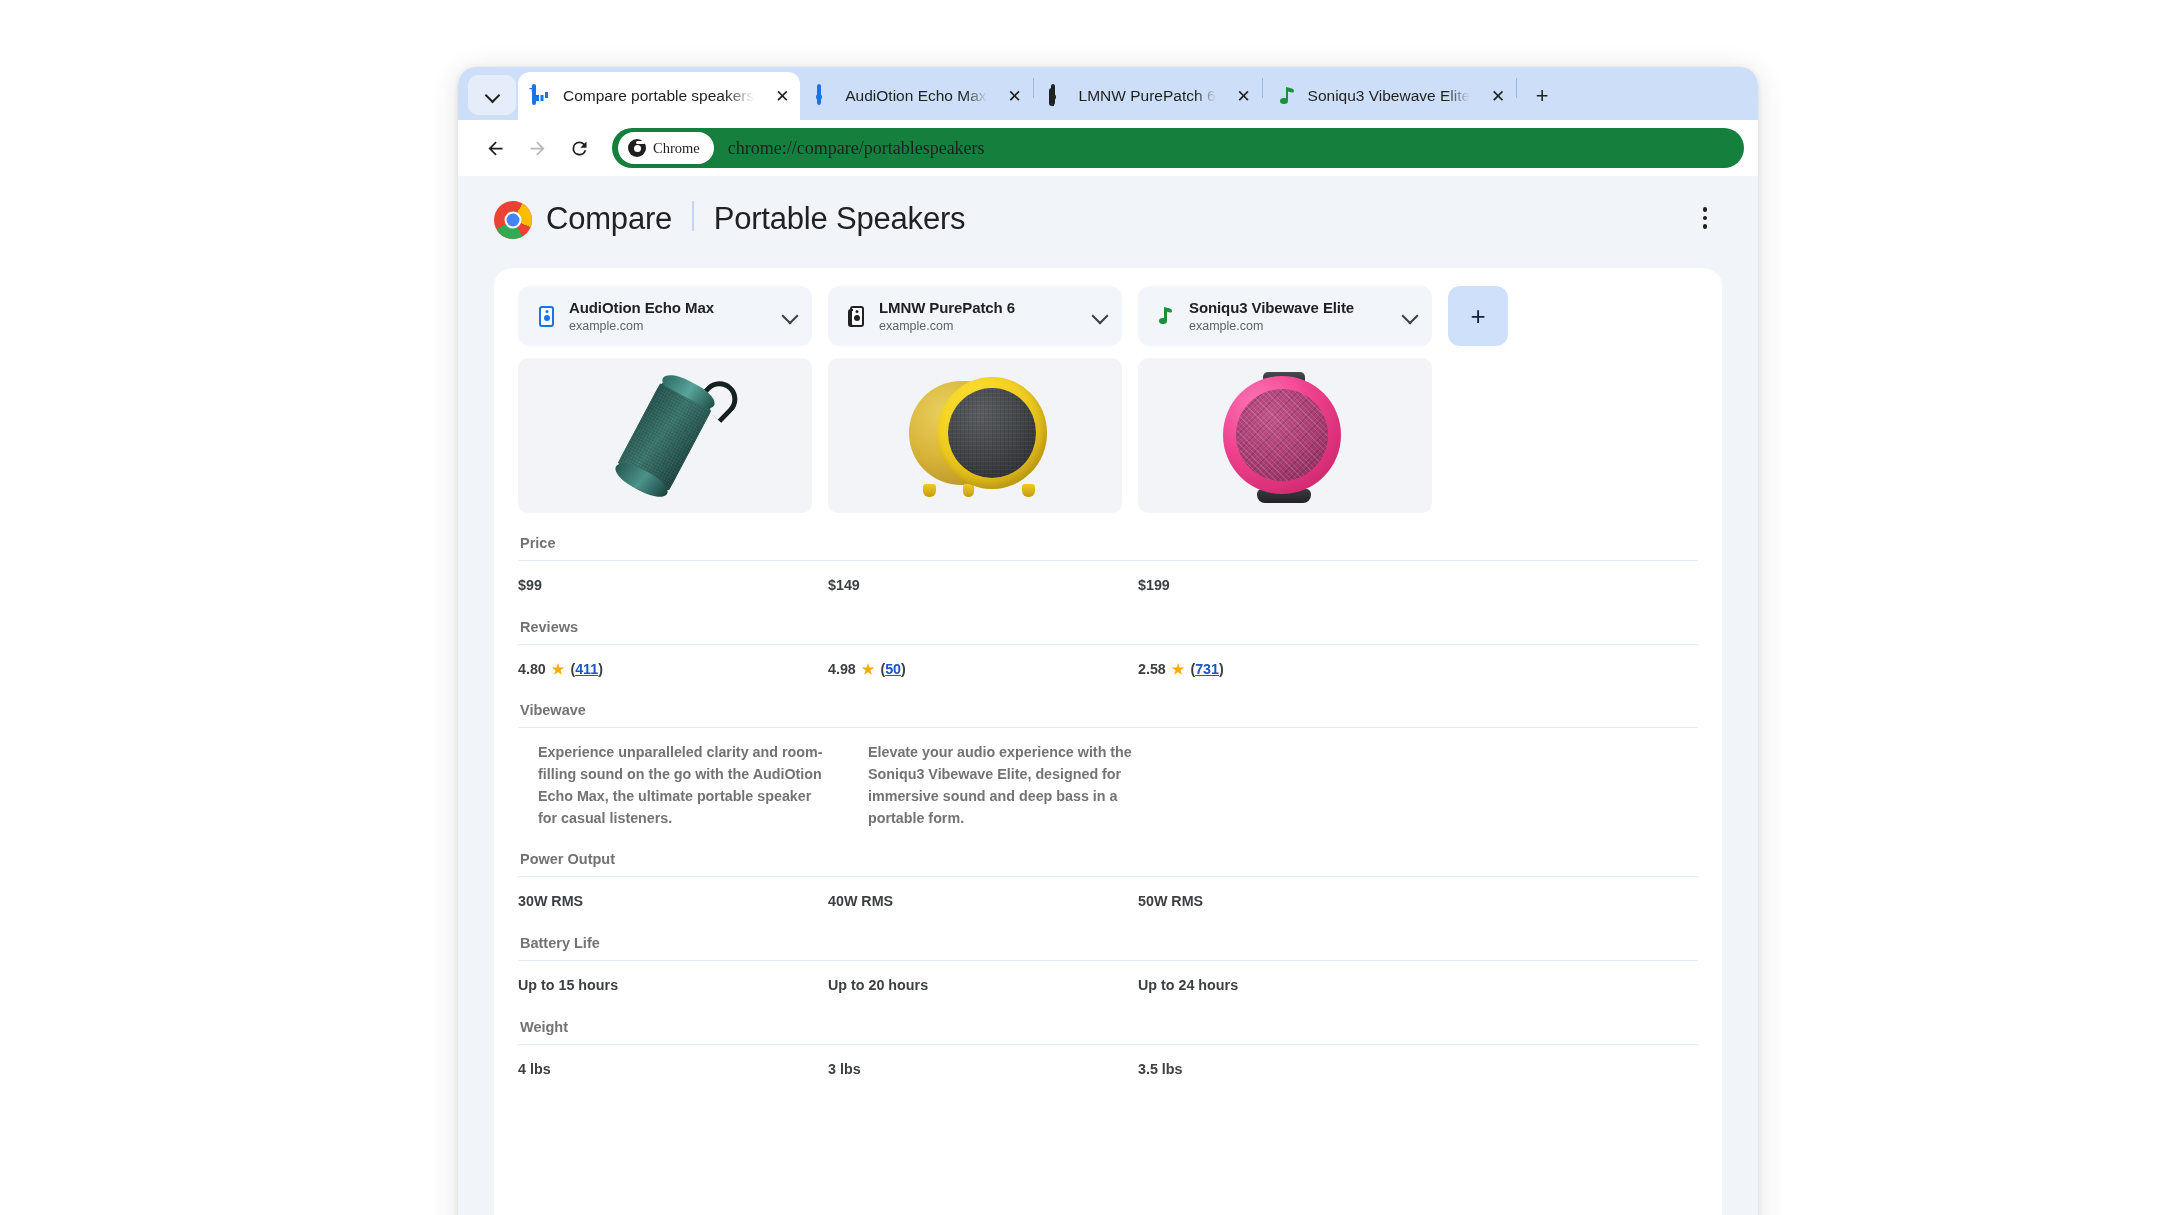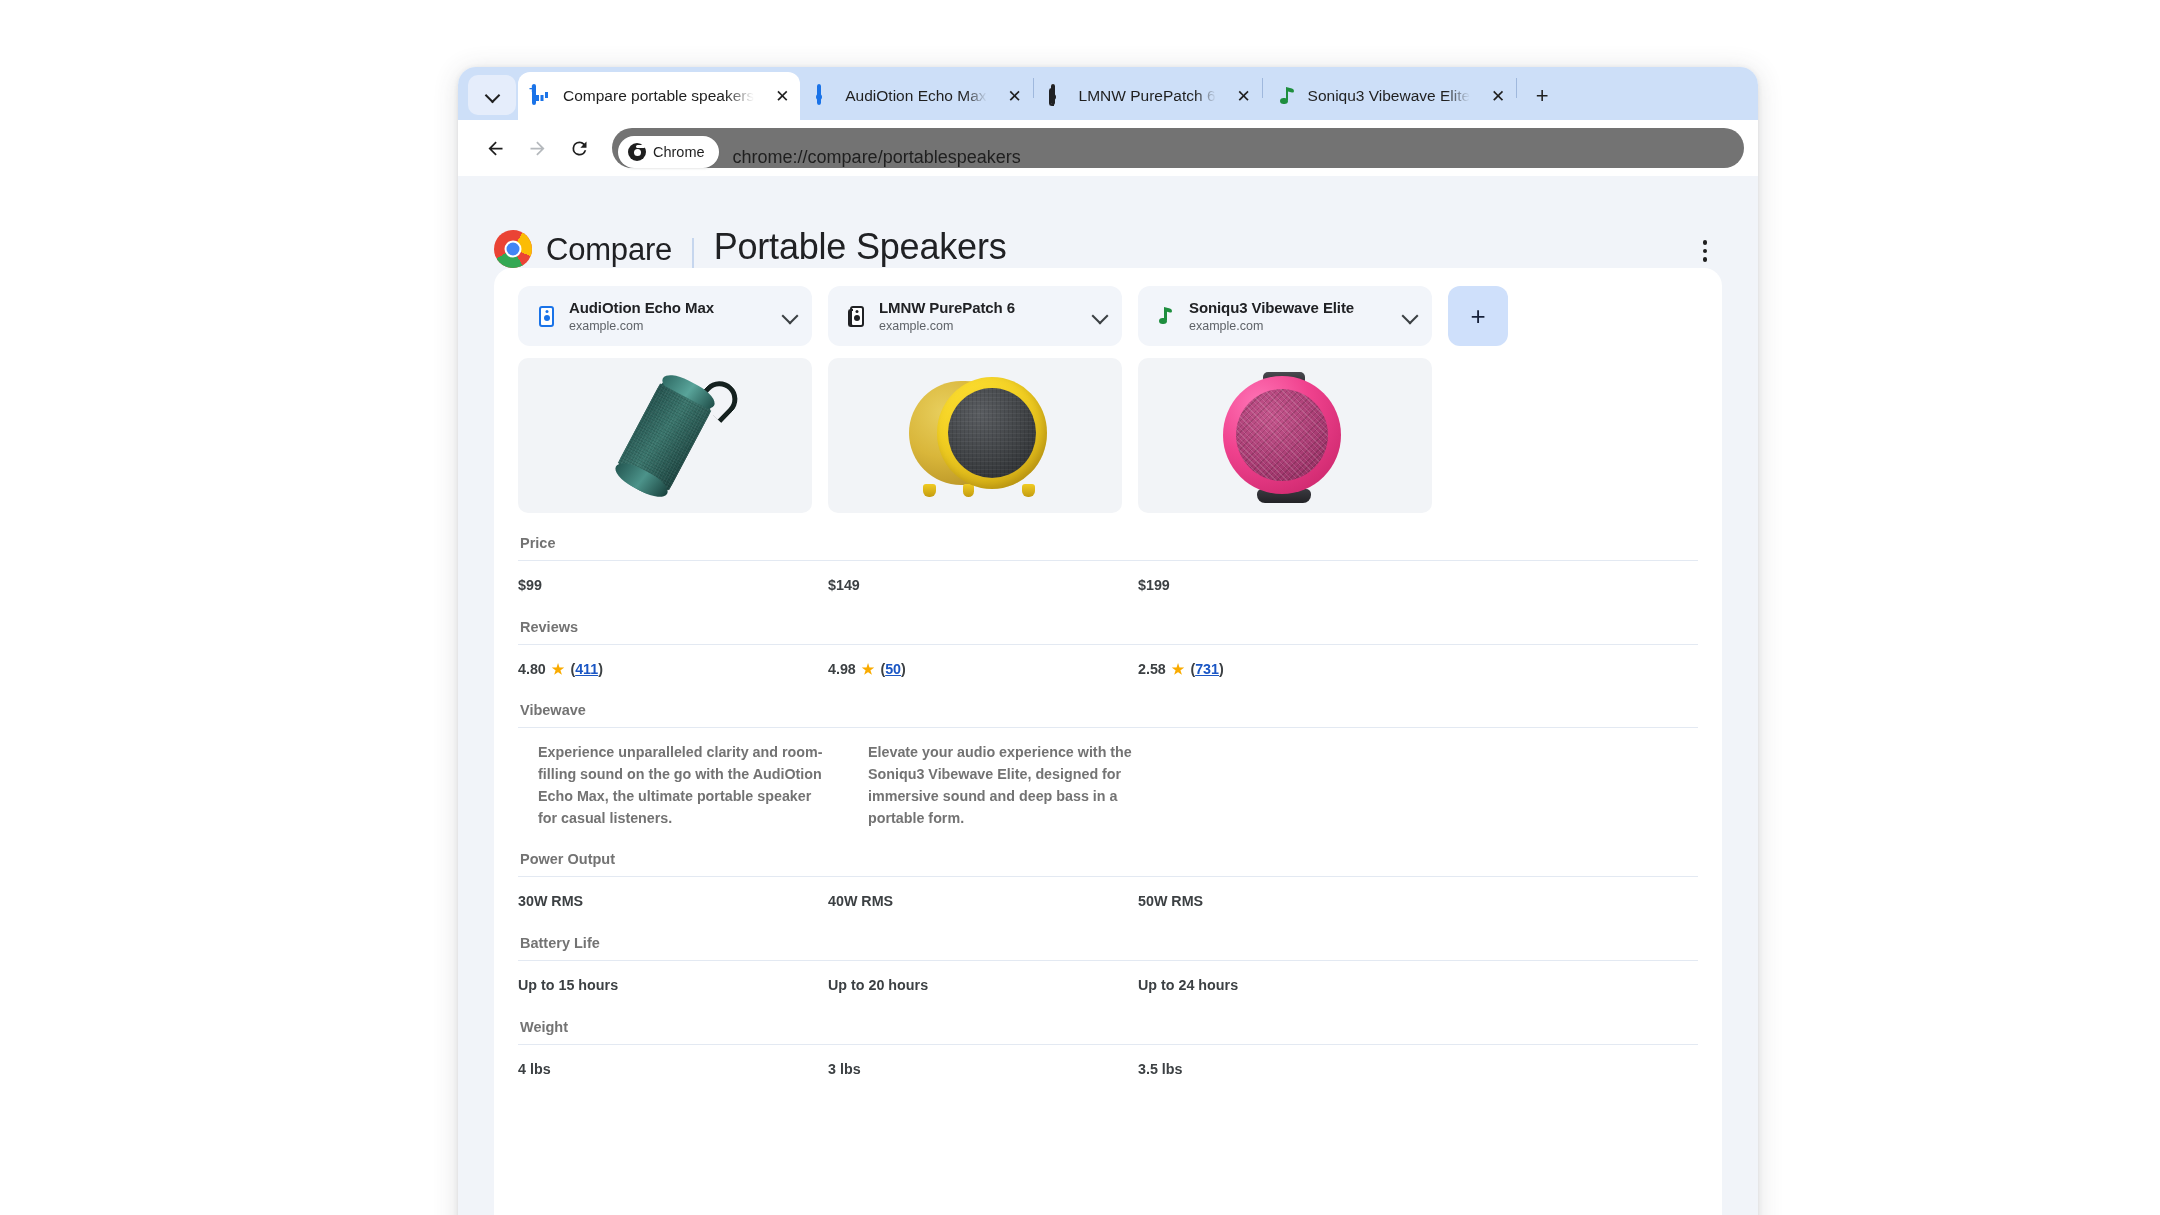--- a/index.html
+++ b/index.html
@@ -102,22 +102,22 @@
 
   
   .toolbar {
     height: 56px; background: #ffffff; display: flex; align-items: center;
     padding: 0 14px 0 18px; gap: 4px;
   }
   .navbtn { width: 38px; height: 38px; display:flex; align-items:center; justify-content:center; }
   .navbtn svg { display:block; }
   .omnibox {
     flex: 1; height: 40px; margin-left: 10px;
-    background: #737373; border-radius: 20px;
-    display: flex; align-items: flex-end; padding: 0 6px 0 6px;
+    background: #15803d; border-radius: 20px;
+    display: flex; align-items: center; padding: 0 6px 0 6px; font-family: Liberation Serif, serif;
   }
   .chrome-pill {
     height: 32px; background:#ffffff; border-radius:16px;
     display:flex; align-items:center; gap:7px; padding: 0 14px 0 10px;
     box-shadow: 0 1px 2px rgba(60,64,67,.12);
   }
   .chrome-pill .lbl { font-size: 14.5px; color: #1f1f1f; }
   .omni-url { font-size: 18px; color: #1f1f1f; margin-left: 14px; }
 
   
@@ -127,26 +127,26 @@
   .chromelogo .yellow { position:absolute; inset:0; background:conic-gradient(from 30deg at 50% 50%, #fbbc05 0 82deg, transparent 82deg); }
   .chromelogo .white { position:absolute; left:50%; top:50%; transform:translate(-50%,-50%); background:#fff; border-radius:50%; }
   .chromelogo .blue { position:absolute; left:50%; top:50%; transform:translate(-50%,-50%); background:#4285f4; border-radius:50%; }
   .pill-logo { width:18px; height:18px; background:#1f1f1f; border-radius:50%; position:relative; }
   .pill-logo:after{ content:""; position:absolute; left:5.5px; top:5.5px; width:7px;height:7px;background:#fff;border-radius:50%;}
   .pill-logo:before{ content:""; position:absolute; left:8px; top:1.5px; width:9px;height:3px;background:#fff;border-radius:2px;}
 
   
   .page { height: calc(100% - 109px); background: #f1f4f9; overflow: hidden; position: relative; }
   .page-header {
-    display:flex; align-items:flex-end; padding: 25px 0 0 36px; height: 92px;
+    display:flex; align-items:flex-start; padding: 25px 0 0 36px; height: 92px;
   }
   .brandlogo { width: 38px; height: 38px; flex:0 0 auto; margin-right: 14px; }
   .brand-compare { font-size: 31px; color:#202124; font-weight:400; letter-spacing:-.2px; }
   .vdiv { width: 1.6px; height: 30px; background:#c6d6ee; margin: 0 20px; }
-  .brand-sub { font-size: 36px; color:#202124; font-weight:400; letter-spacing:-.2px;}
+  .brand-sub { font-size: 31px; color:#202124; font-weight:400; letter-spacing:-.2px;}
   .kebab {
     margin-left:auto; margin-right: 36px; width: 34px; height: 34px;
     display:flex; flex-direction:column; align-items:center; justify-content:center; gap:4px;
   }
   .kebab i { width: 4.5px; height: 4.5px; background:#1f1f1f; border-radius:50%; display:block; }
 
   .card {
     margin: 0 36px 0 36px; background:#ffffff;
     border-radius: 18px 18px 0 0; height: 100%;
     padding: 18px 24px 0 24px;

